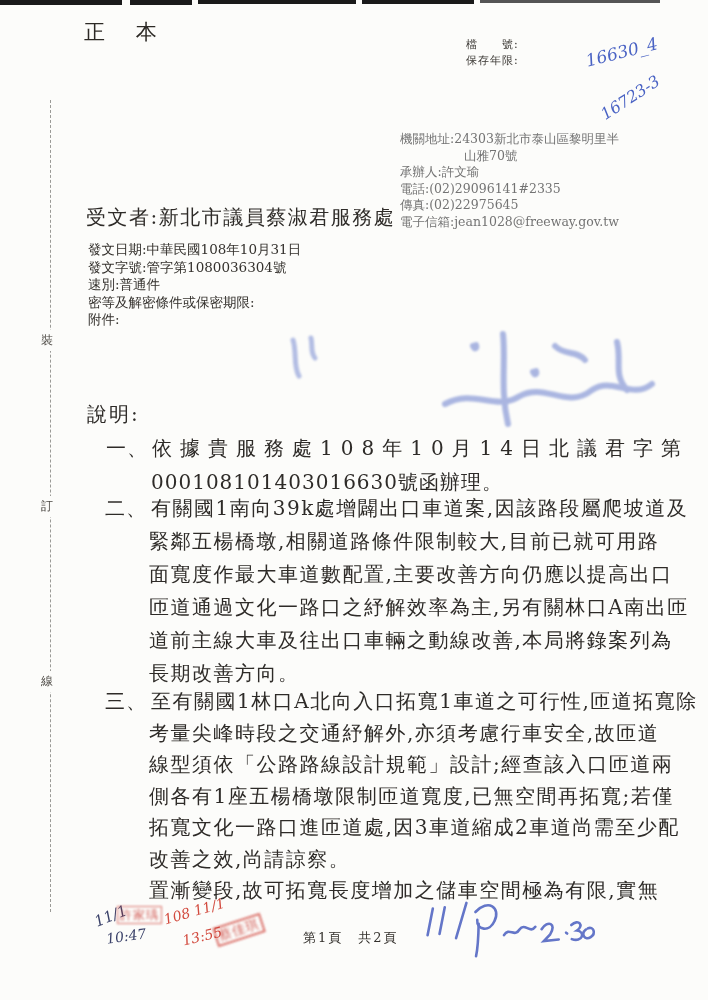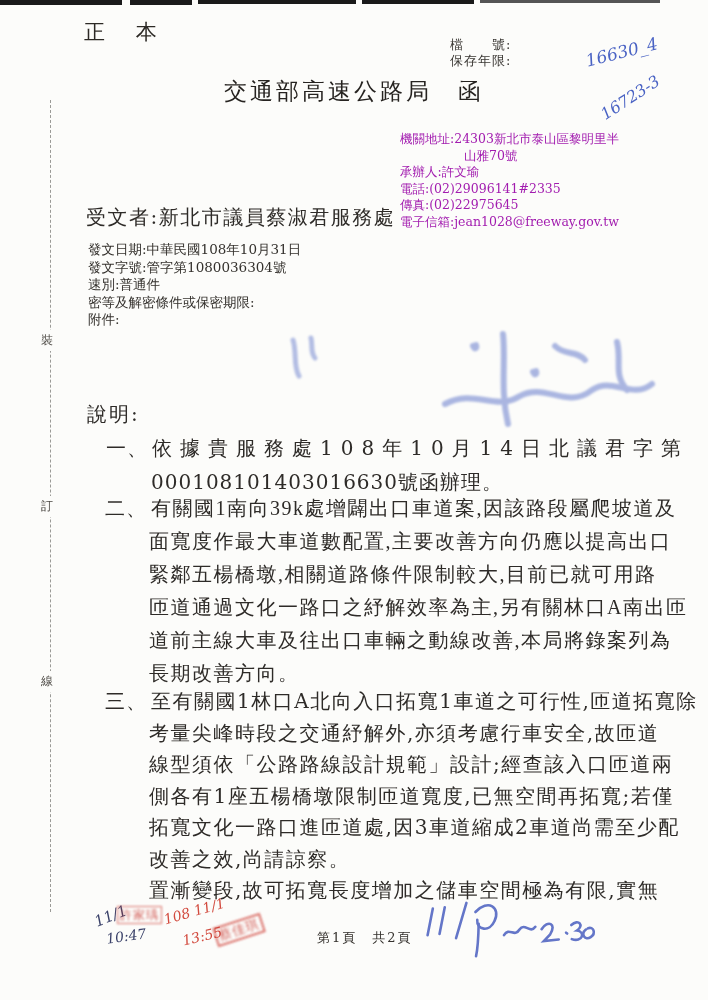--- a/index.html
+++ b/index.html
@@ -6,52 +6,52 @@
   .page{
     position:relative;width:708px;height:1000px;margin:0 auto;
     background:#fcfcfa;overflow:hidden;
     font-family:"DejaVu Serif","Liberation Serif",serif;
     color:#2e2b28;
   }
   .abs{position:absolute;}
   
   .scan-seg{position:absolute;top:0;background:#1a1a1a;}
   
-  .file-block{left:450px;top:37px;font-size:13px;line-height:16px;color:#3a3733;letter-spacing:1px;}
+  .file-block{left:466px;top:37px;font-size:11px;line-height:16px;color:#3a3733;letter-spacing:1px;}
   .copy-label{left:84px;top:18px;font-size:21px;letter-spacing:12px;color:#2c2925;}
   .doc-title{left:174px;top:76px;width:360px;text-align:center;font-size:23px;letter-spacing:3px;color:#262320;}
-  .agency{left:400px;top:131px;font-size:12.5px;line-height:16.5px;color:#a21caf;}
+  .agency{left:400px;top:131px;font-size:12.5px;line-height:16.5px;color:#737373;}
   .agency .indent2{padding-left:64px;}
   .recipient{left:86px;top:204px;font-size:20px;letter-spacing:1.5px;}
   .meta{left:88px;top:241px;font-size:13.5px;line-height:17.6px;color:#34312d;}
   .subject{left:87px;top:337px;line-height:32px;letter-spacing:0.5px;}
   .subject .line{font-size:20px;letter-spacing:0.5px;white-space:nowrap;line-height:32px;}
   .subject .line+.line{padding-left:56px;}
   .explain{left:87px;top:401px;font-size:20px;letter-spacing:2px;}
   .item{white-space:nowrap;}
   .item .line{font-size:20px;letter-spacing:1.5px;white-space:nowrap;}
   .item .line+.line{padding-left:44px;}
   .item1{left:106px;top:431px;line-height:34px;}
   .item1 .line+.line{padding-left:45px;letter-spacing:1px;}
-  .item2{left:105px;top:492px;line-height:33px;font-family:Liberation Serif, serif;}
+  .item2{left:105px;top:492px;line-height:33px;}
   .item3{left:105px;top:686px;line-height:31.5px;}
   .marker{letter-spacing:1px;padding-right:4px;}
   .spread{letter-spacing:8px;}
   
   .bind-line{left:50px;top:100px;height:812px;border-left:1px dashed #9a9a96;width:0;}
   .bind-char{left:41px;font-size:12px;color:#4a4742;background:#fcfcfa;padding:2px 0;}
   
   .hand{font-style:italic;white-space:nowrap;}
   .hand-blue{color:#4a63c4;}
   .hand-red{color:#d24a3e;}
   .hand-dark{color:#3a4169;}
   .stamp{border:2px solid rgba(208,69,60,.75);color:rgba(200,55,48,.8);
          font-size:12px;line-height:14px;padding:1px 2px;letter-spacing:1px;
          filter:blur(0.8px);white-space:nowrap;}
-  .footer-page{left:317px;top:929px;font-size:13px;letter-spacing:2px;color:#34312d;}
+  .footer-page{left:303px;top:929px;font-size:13px;letter-spacing:2px;color:#34312d;}
   .blur1{filter:blur(0.6px);}
 </style>
 </head>
 <body>
 
 <div class="page">
 
   <div class="scan-seg" style="left:0;width:122px;height:5px;"></div>
   <div class="scan-seg" style="left:130px;width:62px;height:5px;"></div>
   <div class="scan-seg" style="left:198px;width:158px;height:4px;"></div>
@@ -64,21 +64,20 @@
   <div class="abs bind-char" style="top:671px;">線</div>
 
   <div class="abs copy-label">正 本</div>
   <div class="abs file-block">
     <div>檔　　號:</div>
     <div>保存年限:</div>
   </div>
   <div class="abs hand hand-blue" style="left:585px;top:42px;font-size:17px;transform:rotate(-14deg);">16630_4</div>
   <div class="abs hand hand-blue" style="left:597px;top:88px;font-size:16px;transform:rotate(-33deg);">16723-3</div>
 
-  <div class="abs doc-title">交通部高速公路局　函</div>
 
   <div class="abs agency">
     <div>機關地址:24303新北市泰山區黎明里半</div>
     <div class="indent2">山雅70號</div>
     <div>承辦人:許文瑜</div>
     <div>電話:(02)29096141#2335</div>
     <div>傳真:(02)22975645</div>
     <div>電子信箱:jean1028@freeway.gov.tw</div>
   </div>
 
@@ -97,22 +96,22 @@
 
   <div class="abs explain">說明:</div>
 
   <div class="abs item item1">
     <div class="line"><span class="marker">一、</span><span class="spread">依據貴服務處108年10月14日北議君字第</span></div>
     <div class="line">000108101403016630號函辦理。</div>
   </div>
 
   <div class="abs item item2">
     <div class="line"><span class="marker">二、</span><span>有關國1南向39k處增闢出口車道案,因該路段屬爬坡道及</span></div>
+    <div class="line">緊鄰五楊橋墩,相關道路條件限制較大,目前已就可用路</div>
     <div class="line">面寬度作最大車道數配置,主要改善方向仍應以提高出口</div>
-    <div class="line">緊鄰五楊橋墩,相關道路條件限制較大,目前已就可用路</div>
     <div class="line">匝道通過文化一路口之紓解效率為主,另有關林口A南出匝</div>
     <div class="line">道前主線大車及往出口車輛之動線改善,本局將錄案列為</div>
     <div class="line">長期改善方向。</div>
   </div>
 
   <div class="abs item item3">
     <div class="line"><span class="marker">三、</span><span>至有關國1林口A北向入口拓寬1車道之可行性,匝道拓寬除</span></div>
     <div class="line">考量尖峰時段之交通紓解外,亦須考慮行車安全,故匝道</div>
     <div class="line">線型須依「公路路線設計規範」設計;經查該入口匝道兩</div>
     <div class="line">側各有1座五楊橋墩限制匝道寬度,已無空間再拓寬;若僅</div>

